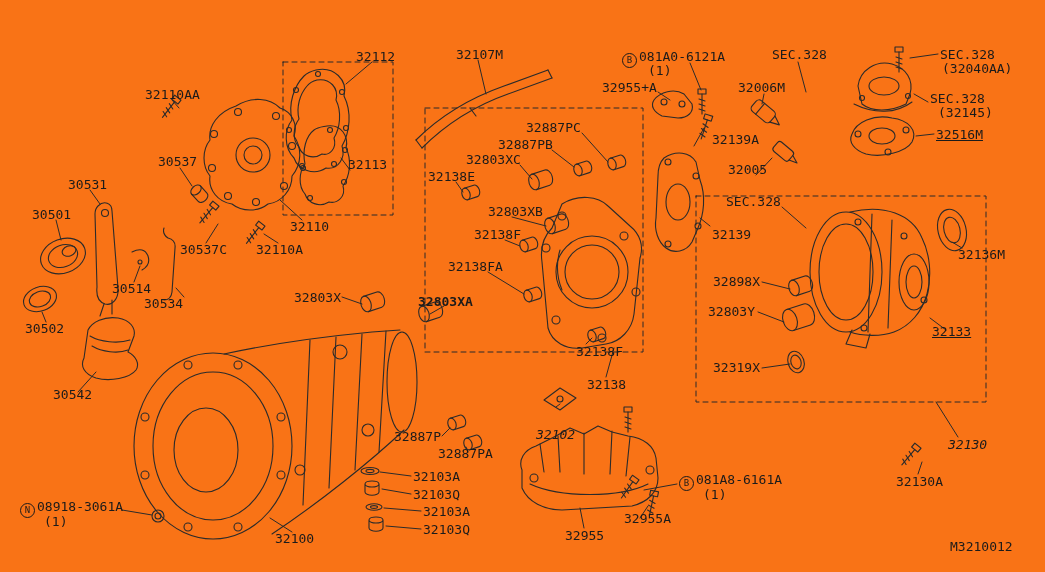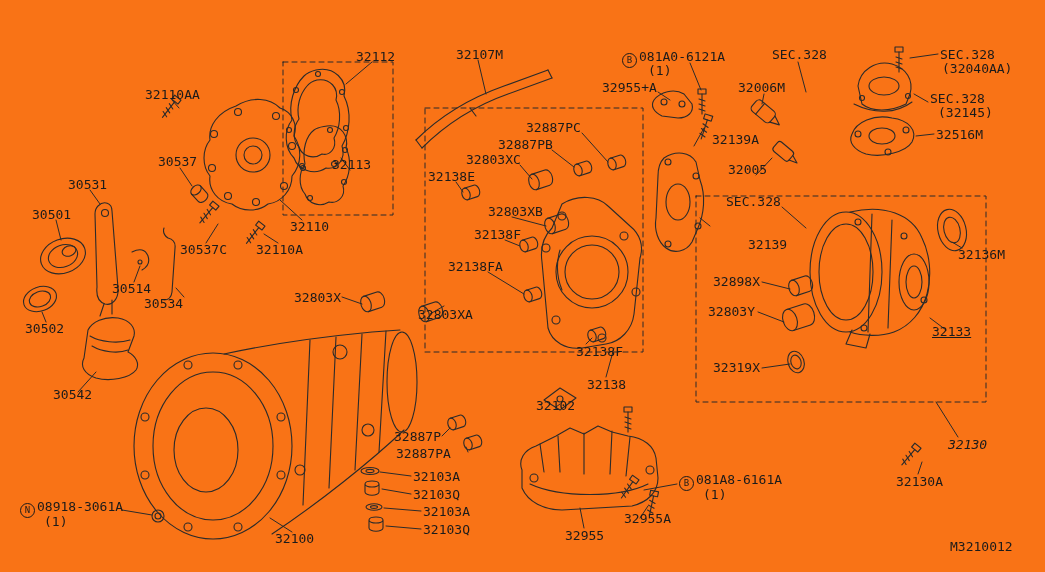--- a/index.html
+++ b/index.html
@@ -305,54 +305,54 @@
       <div class="lbl" style="left: 648px; top: 64px;"><span>(1)</span></div>
       <div class="lbl" style="left: 772px; top: 48px;"><span>SEC.328</span></div>
       <div class="lbl" style="left: 940px; top: 48px;"><span>SEC.328</span></div>
       <div class="lbl" style="left: 930px; top: 62px; margin-left: 12px;"><span>(32040AA)</span></div>
       <div class="lbl" style="left: 145px; top: 88px;"><span>32110AA</span></div>
       <div class="lbl" style="left: 602px; top: 81px;"><span>32955+A</span></div>
       <div class="lbl" style="left: 738px; top: 81px;"><span>32006M</span></div>
       <div class="lbl" style="left: 930px; top: 92px;"><span>SEC.328</span></div>
       <div class="lbl" style="left: 938px; top: 106px;"><span>(32145)</span></div>
       <div class="lbl" style="left: 158px; top: 155px;"><span>30537</span></div>
-      <div class="lbl" style="left: 332px; top: 158px;"><span>32113</span></div>
+      <div class="lbl" style="left: 348px; top: 158px;"><span>32113</span></div>
       <div class="lbl" style="left: 526px; top: 121px;"><span>32887PC</span></div>
       <div class="lbl" style="left: 498px; top: 138px;"><span>32887PB</span></div>
       <div class="lbl" style="left: 466px; top: 153px;"><span>32803XC</span></div>
       <div class="lbl" style="left: 428px; top: 170px;"><span>32138E</span></div>
       <div class="lbl" style="left: 664px; top: 133px; margin-left: 48px;"><span>32139A</span></div>
-      <div class="lbl" style="left: 936px; top: 128px;"><span>32516M</span></div>
+      <div class="lbl" style="left: 936px; top: 128px; text-decoration: underline;"><span>32516M</span></div>
       <div class="lbl" style="left: 68px; top: 178px;"><span>30531</span></div>
       <div class="lbl" style="left: 32px; top: 208px;"><span>30501</span></div>
       <div class="lbl" style="left: 728px; top: 163px;"><span>32005</span></div>
       <div class="lbl" style="left: 472px; top: 205px; margin-left: 16px;"><span>32803XB</span></div>
       <div class="lbl" style="left: 290px; top: 220px;"><span>32110</span></div>
       <div class="lbl" style="left: 180px; top: 243px;"><span>30537C</span></div>
       <div class="lbl" style="left: 256px; top: 243px;"><span>32110A</span></div>
       <div class="lbl" style="left: 474px; top: 228px;"><span>32138F</span></div>
       <div class="lbl" style="left: 726px; top: 195px;"><span>SEC.328</span></div>
-      <div class="lbl" style="left: 712px; top: 238px; margin-left: 36px;"><span>32139</span></div>
+      <div class="lbl" style="left: 712px; top: 228px;"><span>32139</span></div>
       <div class="lbl" style="left: 958px; top: 248px;"><span>32136M</span></div>
       <div class="lbl" style="left: 112px; top: 282px;"><span>30514</span></div>
       <div class="lbl" style="left: 144px; top: 297px;"><span>30534</span></div>
       <div class="lbl" style="left: 448px; top: 260px;"><span>32138FA</span></div>
       <div class="lbl" style="left: 25px; top: 322px;"><span>30502</span></div>
       <div class="lbl" style="left: 294px; top: 291px;"><span>32803X</span></div>
-      <div class="lbl" style="left: 418px; top: 308px;"><span>32803XA</span></div>
+      <div class="lbl" style="left: 418px; top: 295px; font-weight: bold;"><span>32803XA</span></div>
       <div class="lbl" style="left: 713px; top: 275px;"><span>32898X</span></div>
       <div class="lbl" style="left: 708px; top: 305px;"><span>32803Y</span></div>
       <div class="lbl" style="left: 932px; top: 325px; text-decoration: underline;"><span>32133</span></div>
       <div class="lbl" style="left: 713px; top: 361px;"><span>32319X</span></div>
       <div class="lbl" style="left: 576px; top: 345px;"><span>32138F</span></div>
       <div class="lbl" style="left: 587px; top: 378px;"><span>32138</span></div>
       <div class="lbl" style="left: 53px; top: 388px;"><span>30542</span></div>
-      <div class="lbl" style="left: 536px; top: 399px;"><span>32102</span></div>
+      <div class="lbl" style="left: 536px; top: 428px; font-style: italic;"><span>32102</span></div>
       <div class="lbl" style="left: 394px; top: 430px;"><span>32887P</span></div>
-      <div class="lbl" style="left: 396px; top: 447px;"><span>32887PA</span></div>
+      <div class="lbl" style="left: 438px; top: 447px;"><span>32887PA</span></div>
       <div class="lbl" style="left: 948px; top: 438px; font-style: italic;"><span>32130</span></div>
       <div class="lbl" style="left: 413px; top: 470px;"><span>32103A</span></div>
       <div class="lbl" style="left: 413px; top: 488px;"><span>32103Q</span></div>
       <div class="lbl" style="left: 423px; top: 505px;"><span>32103A</span></div>
       <div class="lbl" style="left: 423px; top: 523px;"><span>32103Q</span></div>
       <div class="lbl" style="left: 896px; top: 475px;"><span>32130A</span></div>
       <div class="lbl" style="left: 20px; top: 500px;"><span class="circ">N</span><span>08918-3061A</span></div>
       <div class="lbl" style="left: 44px; top: 515px;"><span>(1)</span></div>
       <div class="lbl" style="left: 275px; top: 532px;"><span>32100</span></div>
       <div class="lbl" style="left: 565px; top: 529px;"><span>32955</span></div>

